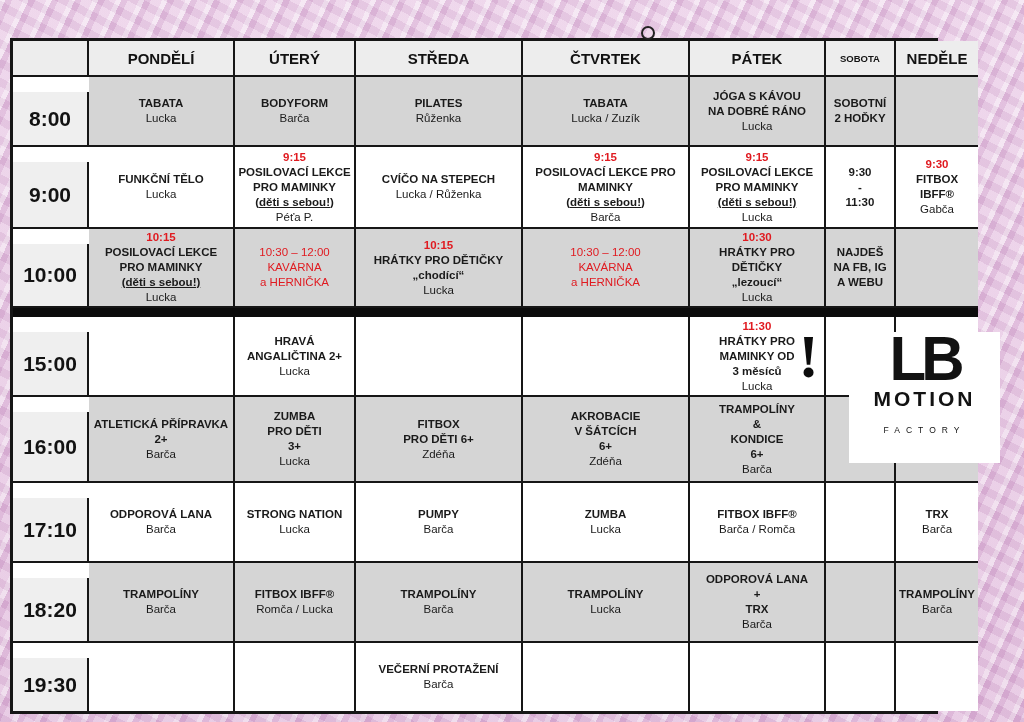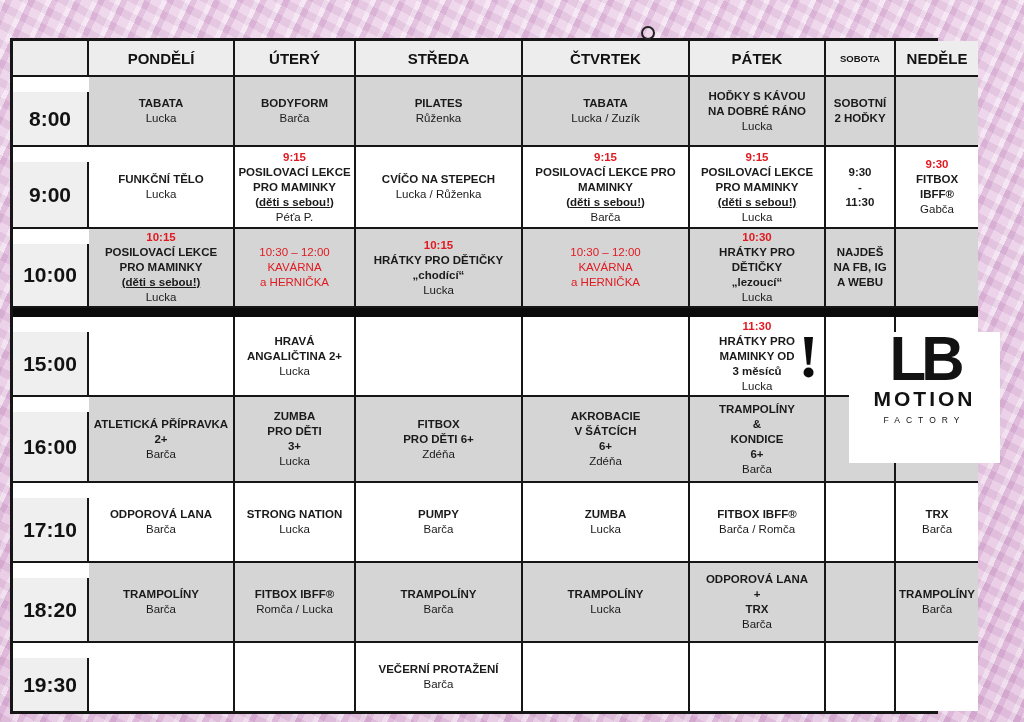--- a/index.html
+++ b/index.html
@@ -67,21 +67,21 @@
   .divider{grid-column:1 / -1;background:#0b0b0b;}
   .logo{
     position:absolute;left:836px;top:291px;width:151px;height:131px;background:#ffffff;
     display:flex;flex-direction:column;align-items:center;justify-content:flex-start;z-index:2;
   }
   .logo .lb{
     font-size:60px;font-weight:800;color:#121212;line-height:0.9;letter-spacing:-5px;
     transform:scaleY(1.05);
   }
   .logo .motion{font-size:21px;font-weight:700;color:#121212;letter-spacing:3px;margin-top:1px;}
-  .logo .factory{font-size:8.5px;font-weight:500;color:#121212;letter-spacing:6px;margin-top:4px;}
+  .logo .factory{font-size:8.5px;font-weight:500;color:#121212;letter-spacing:6px;margin-top:14px;}
 </style>
 </head>
 <body>
 
 <div class="topbar">
   <div class="title">
     <span>BŘEZEN</span><span class="yr">2026</span>
   </div>
 </div>
 
@@ -107,21 +107,21 @@
     </div>
     <div class="cell shaded">
       <div class="l-b">PILATES</div>
       <div class="l-n">Růženka</div>
     </div>
     <div class="cell shaded">
       <div class="l-b">TABATA</div>
       <div class="l-n">Lucka / Zuzík</div>
     </div>
     <div class="cell shaded">
-      <div class="l-b">HOĎKY S KÁVOU</div>
+      <div class="l-b">JÓGA S KÁVOU</div>
       <div class="l-b">NA DOBRÉ RÁNO</div>
       <div class="l-n">Lucka</div>
     </div>
     <div class="cell shaded">
       <div class="l-b">SOBOTNÍ</div>
       <div class="l-b">2 HOĎKY</div>
     </div>
     <div class="cell shaded lastcol"></div>
     <div class="tcell">9:00</div>
     <div class="cell">

